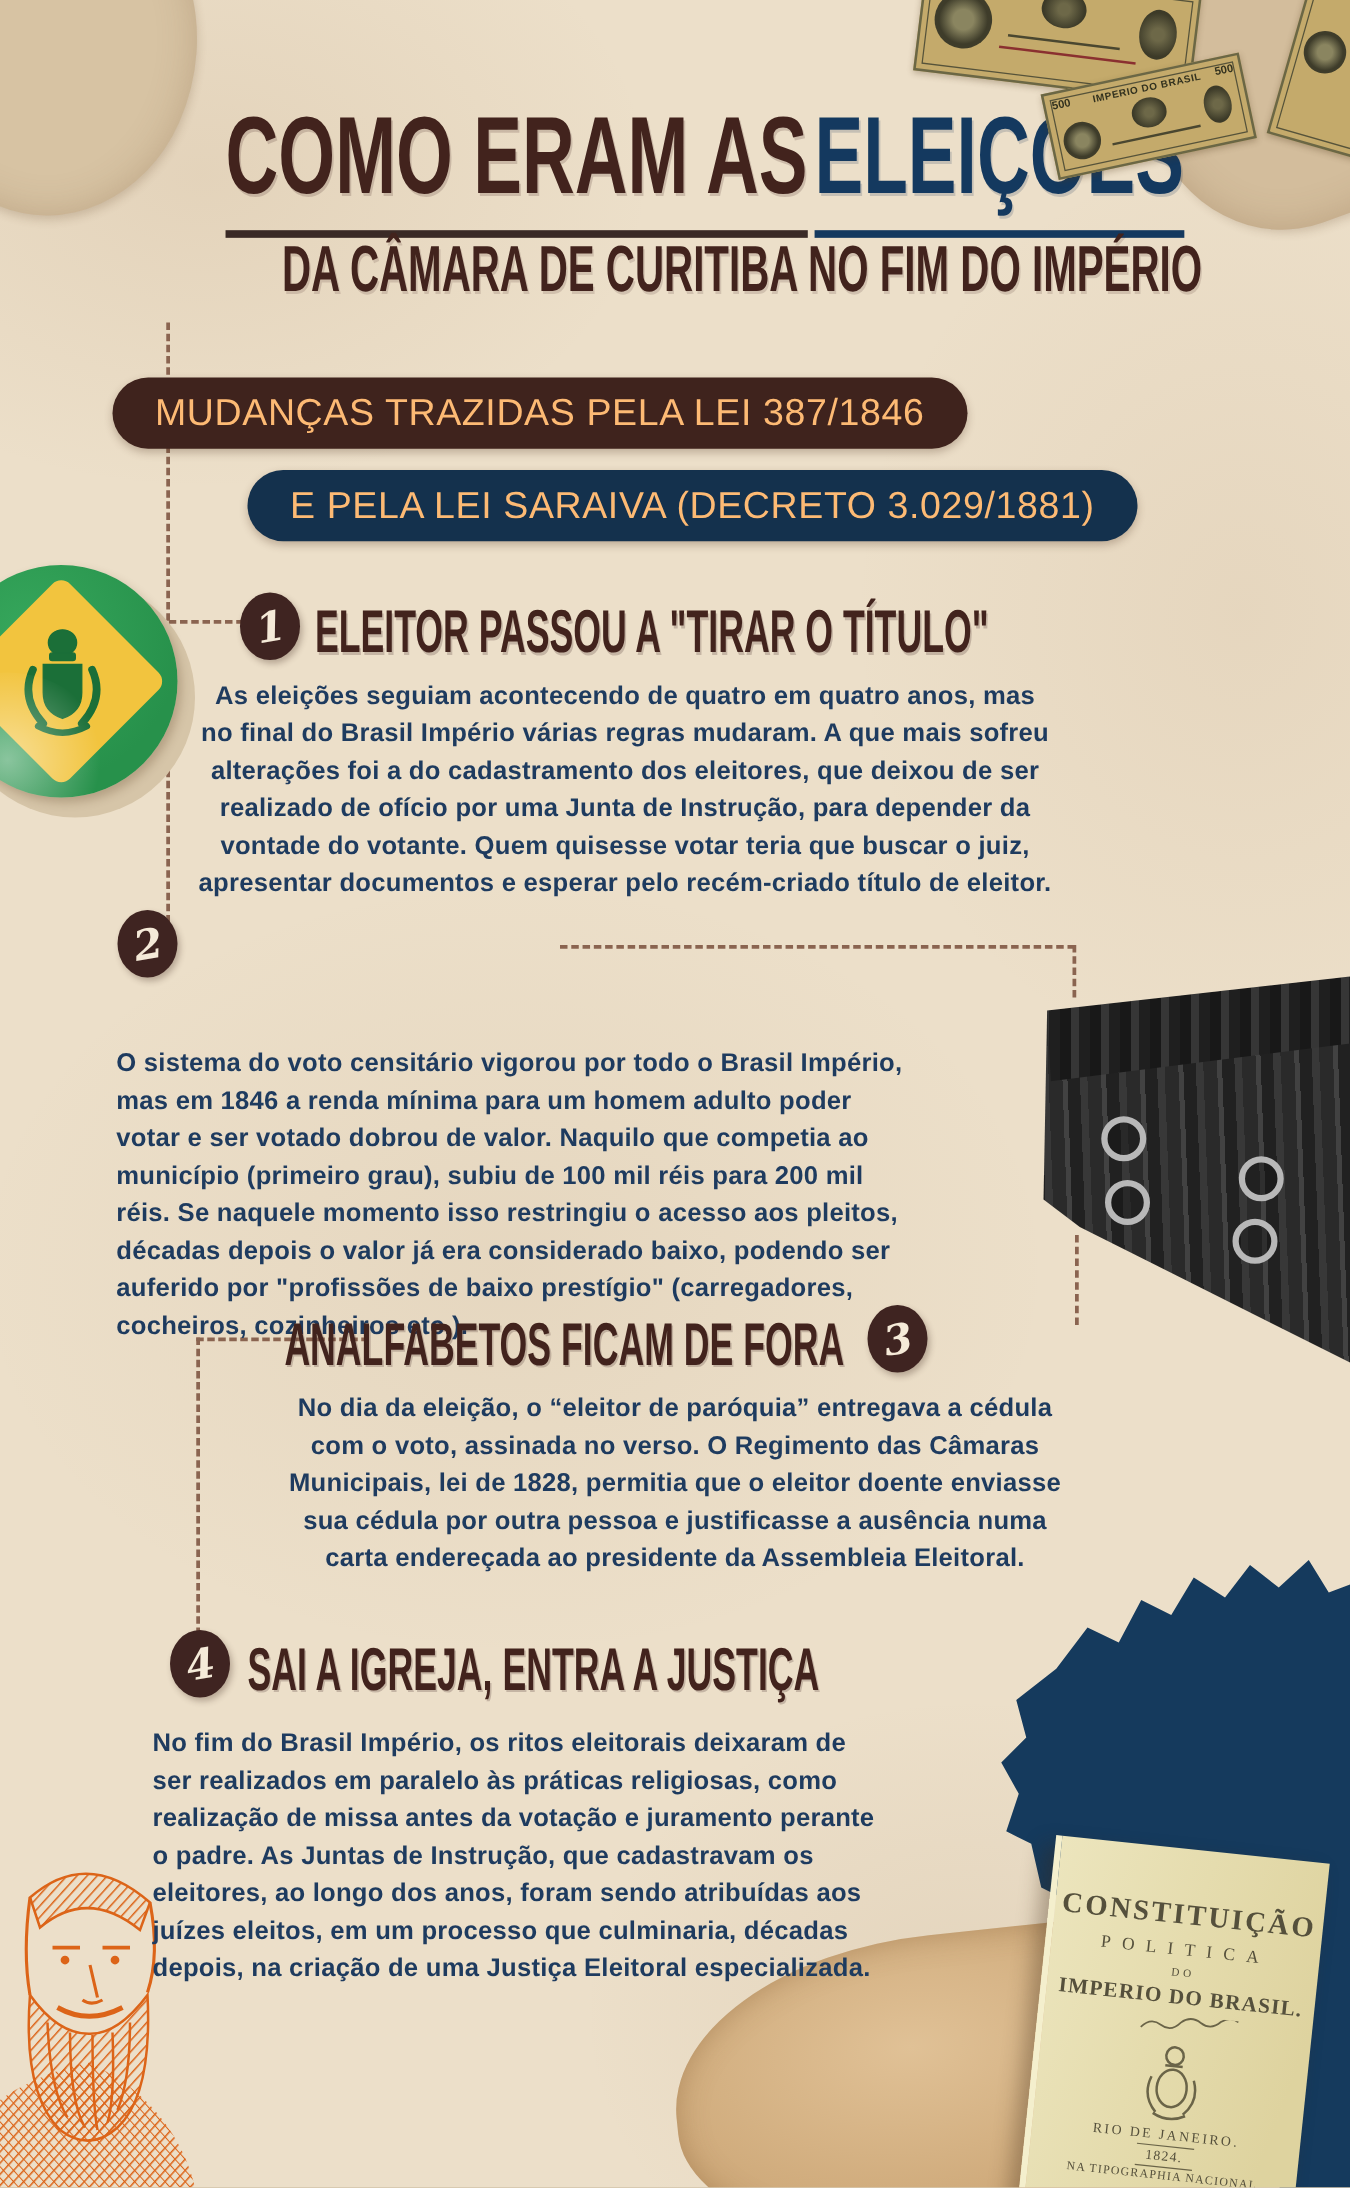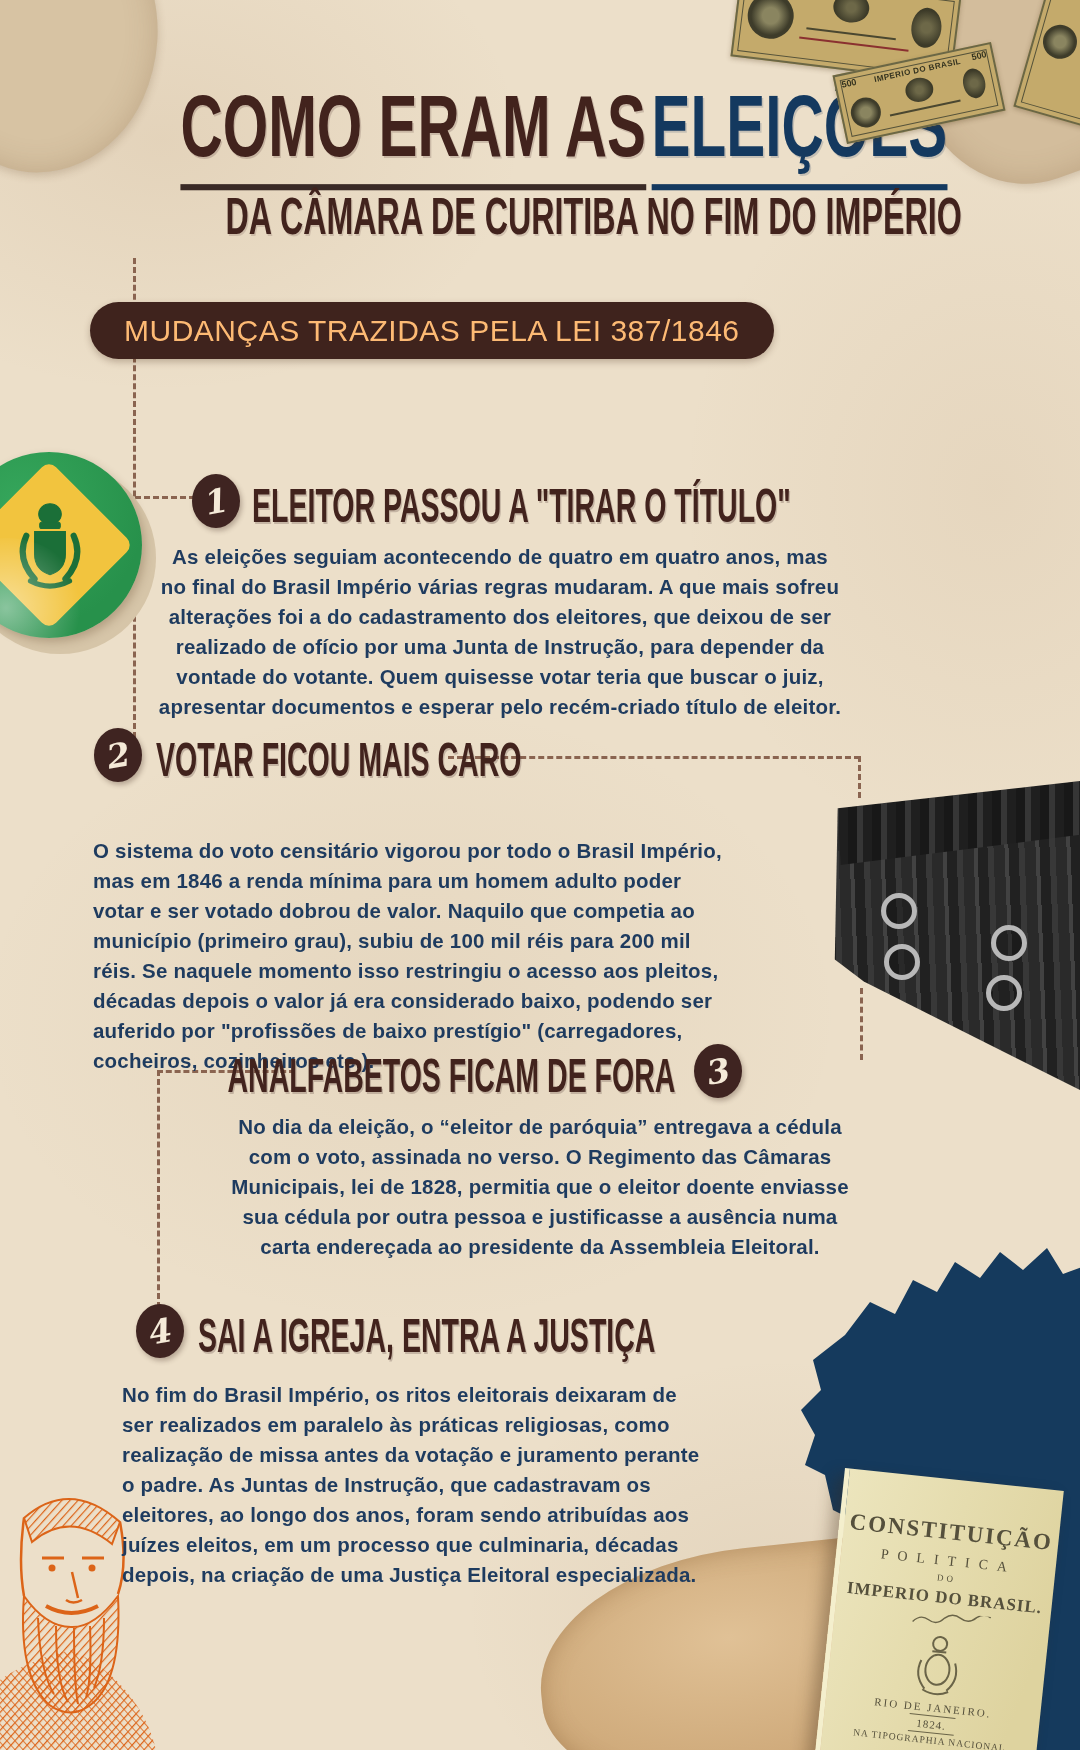--- a/index.html
+++ b/index.html
@@ -128,20 +128,21 @@
   <div class="abs dash-v" style="left:157px;top:1070px;height:238px;"></div>
 
   <div class="abs title-wrap">
     <span class="cond title-line o-center"><span class="title-brown">COMO ERAM AS</span><span class="title-navy">ELEIÇÕES</span></span>
   </div>
   <div class="abs subtitle">
     <span class="cond in">DA CÂMARA DE CURITIBA NO FIM DO IMPÉRIO</span>
   </div>
 
   <div class="abs pill pill-brown" style="z-index:2;">MUDANÇAS TRAZIDAS PELA LEI 387/1846</div>
+  <div class="abs pill pill-navy" style="z-index:2;">E PELA LEI SARAIVA (DECRETO 3.029/1881)</div>
 
   <div class="abs flag-shadow"></div>
   <div class="abs flag">
     <div class="flag-diamond"></div>
     <svg class="abs" style="left:58px;top:48px;" width="72" height="92" viewBox="0 0 70 88">
       <g fill="#1b6f38" stroke="#1b6f38">
         <ellipse cx="35" cy="13" rx="11" ry="10"></ellipse>
         <rect x="25" y="21" width="20" height="6" rx="2"></rect>
         <path d="M20 30 h30 v22 q0 15 -15 20 q-15 -5 -15 -20 Z"></path>
         <path d="M12 34 Q2 56 20 76" fill="none" stroke-width="6" stroke-linecap="round"></path>
@@ -160,23 +161,20 @@
   </div>
   <div class="abs body-text t-center" style="left:110px;top:542px;width:780px;">As eleições seguiam acontecendo de quatro em quatro anos, mas
 no final do Brasil Império várias regras mudaram. A que mais sofreu
 alterações foi a do cadastramento dos eleitores, que deixou de ser
 realizado de ofício por uma Junta de Instrução, para depender da
 vontade do votante. Quem quisesse votar teria que buscar o juiz,
 apresentar documentos e esperar pelo recém-criado título de eleitor.</div>
 
   <div class="abs badge" style="left:94px;top:728px;">
     <span>2</span>
-  </div>
-  <div class="abs sec-heading" style="left:156px;top:732px;">
-    <span class="cond o-left">VOTAR FICOU MAIS CARO</span>
   </div>
   <div class="abs body-text" style="left:93px;top:836px;width:760px;">O sistema do voto censitário vigorou por todo o Brasil Império,
 mas em 1846 a renda mínima para um homem adulto poder
 votar e ser votado dobrou de valor. Naquilo que competia ao
 município (primeiro grau), subiu de 100 mil réis para 200 mil
 réis. Se naquele momento isso restringiu o acesso aos pleitos,
 décadas depois o valor já era considerado baixo, podendo ser
 auferido por "profissões de baixo prestígio" (carregadores,
 cocheiros, cozinheiros etc.).</div>
 

